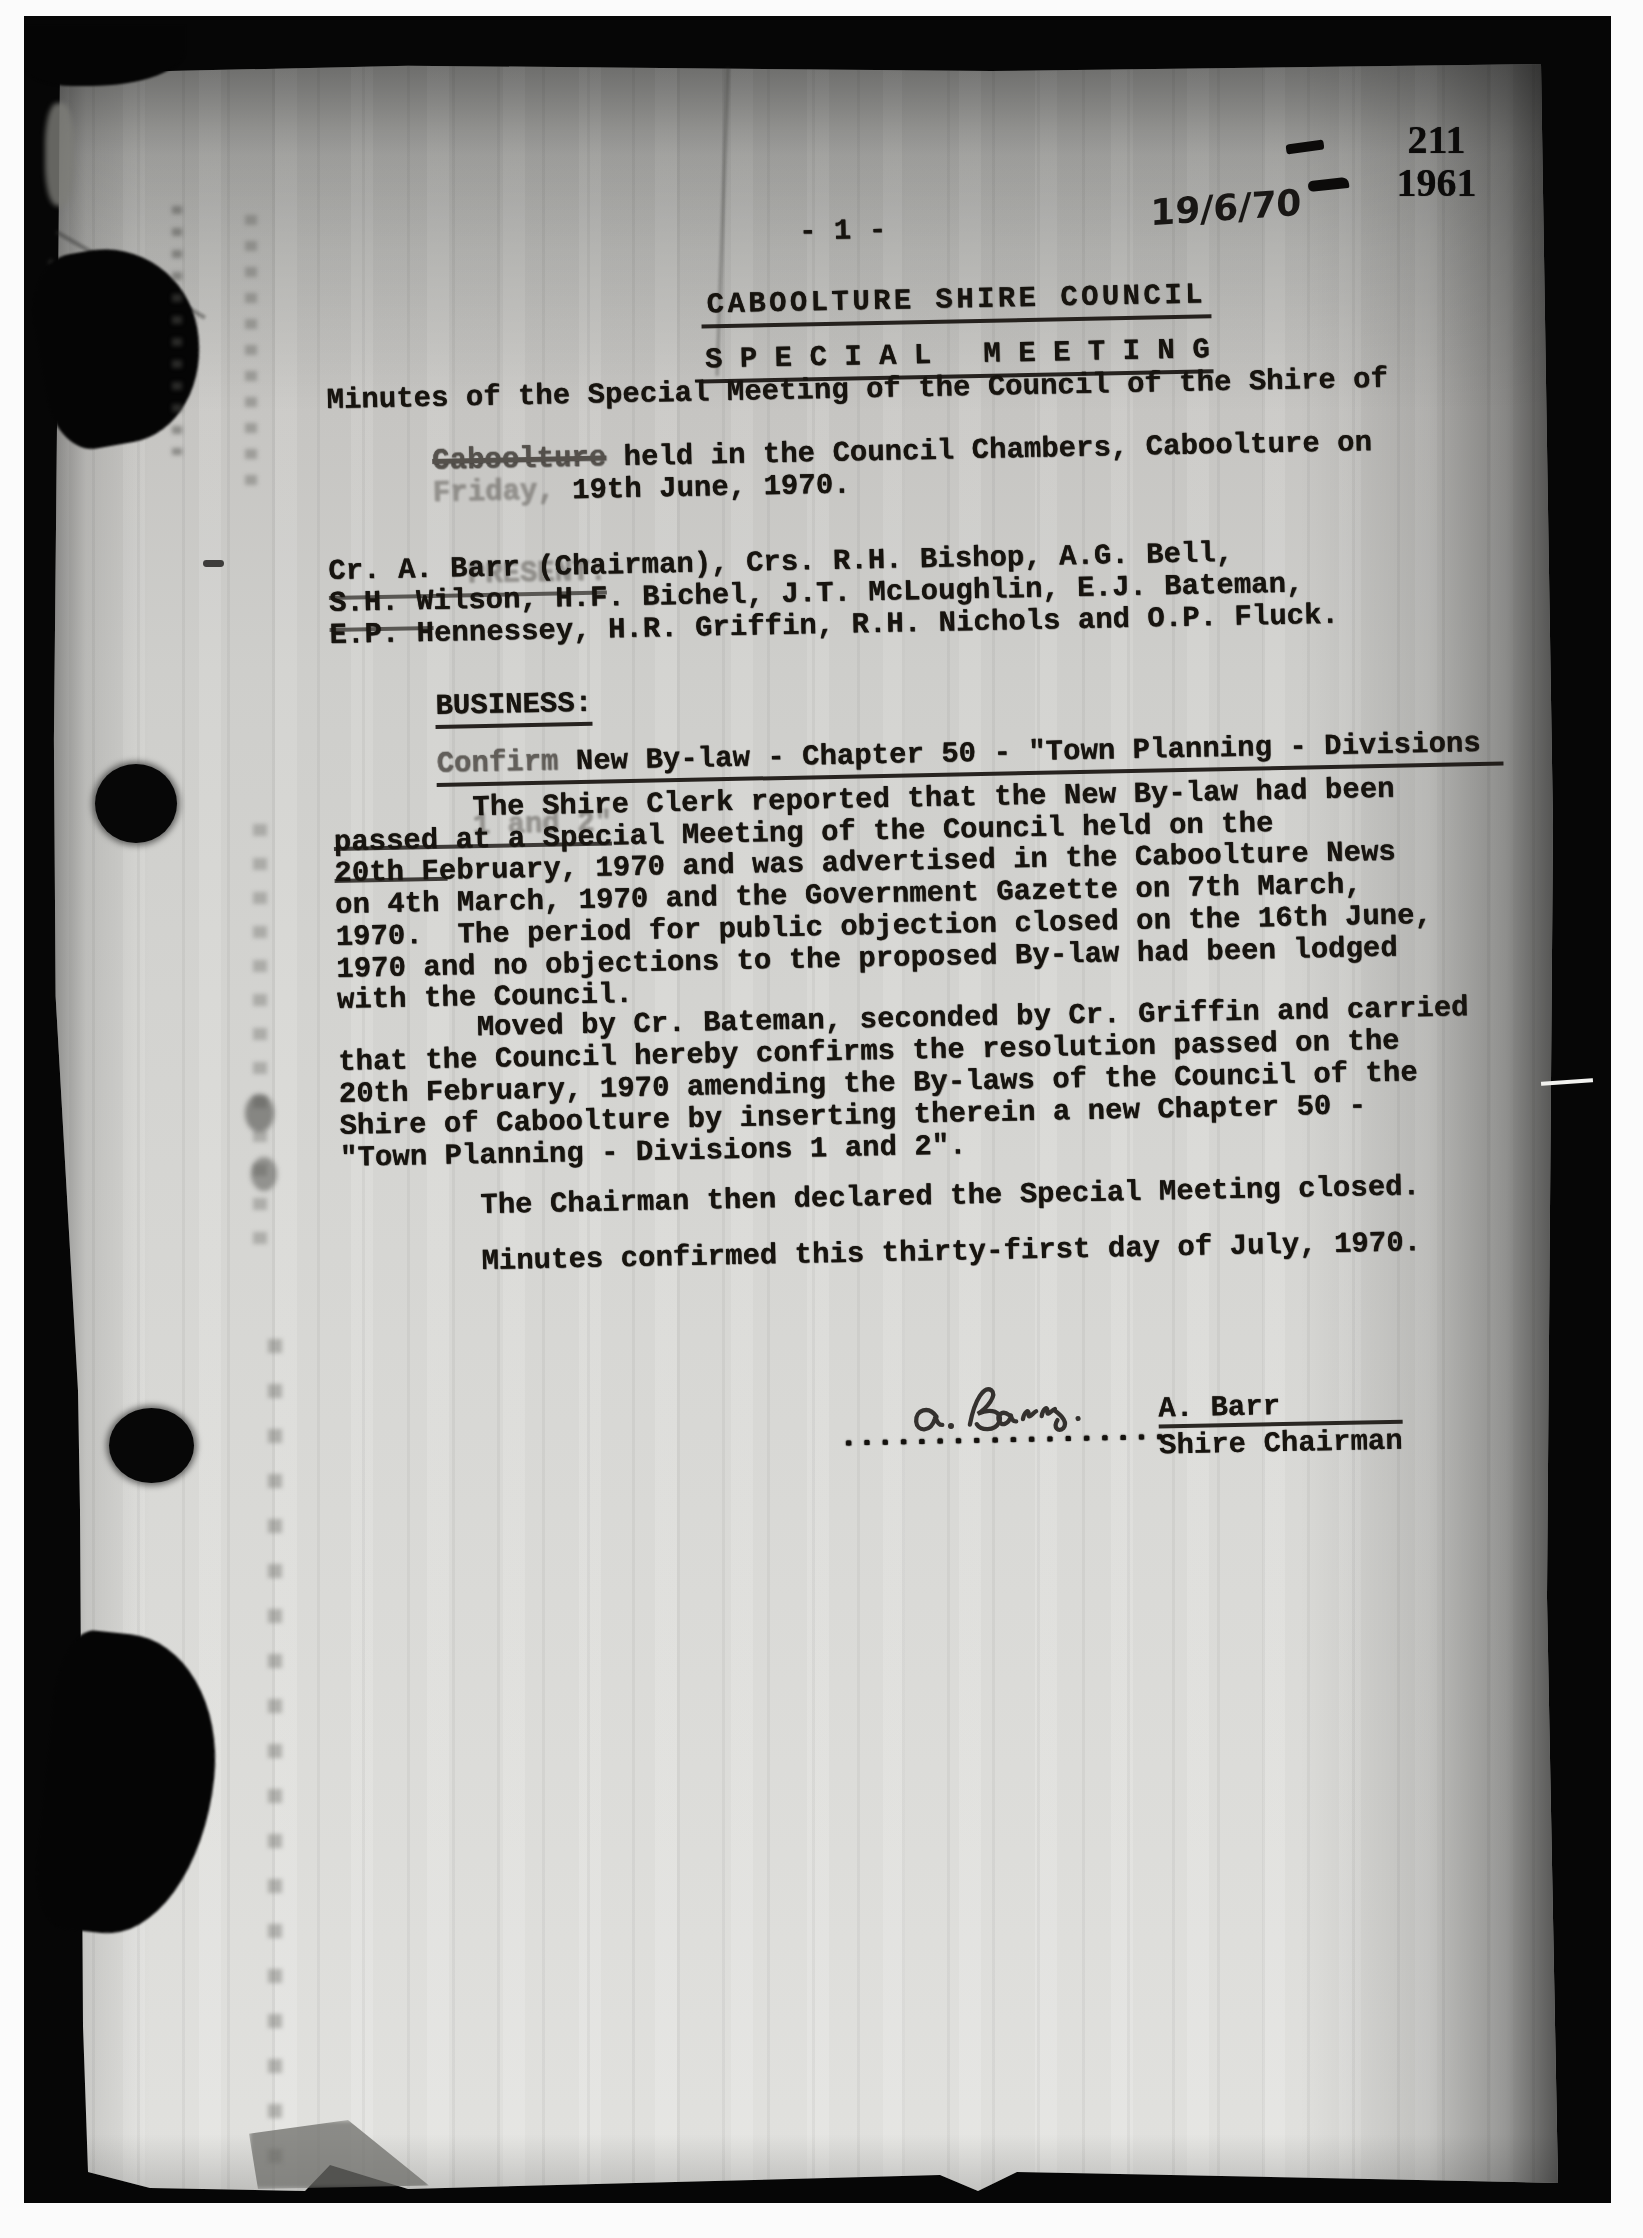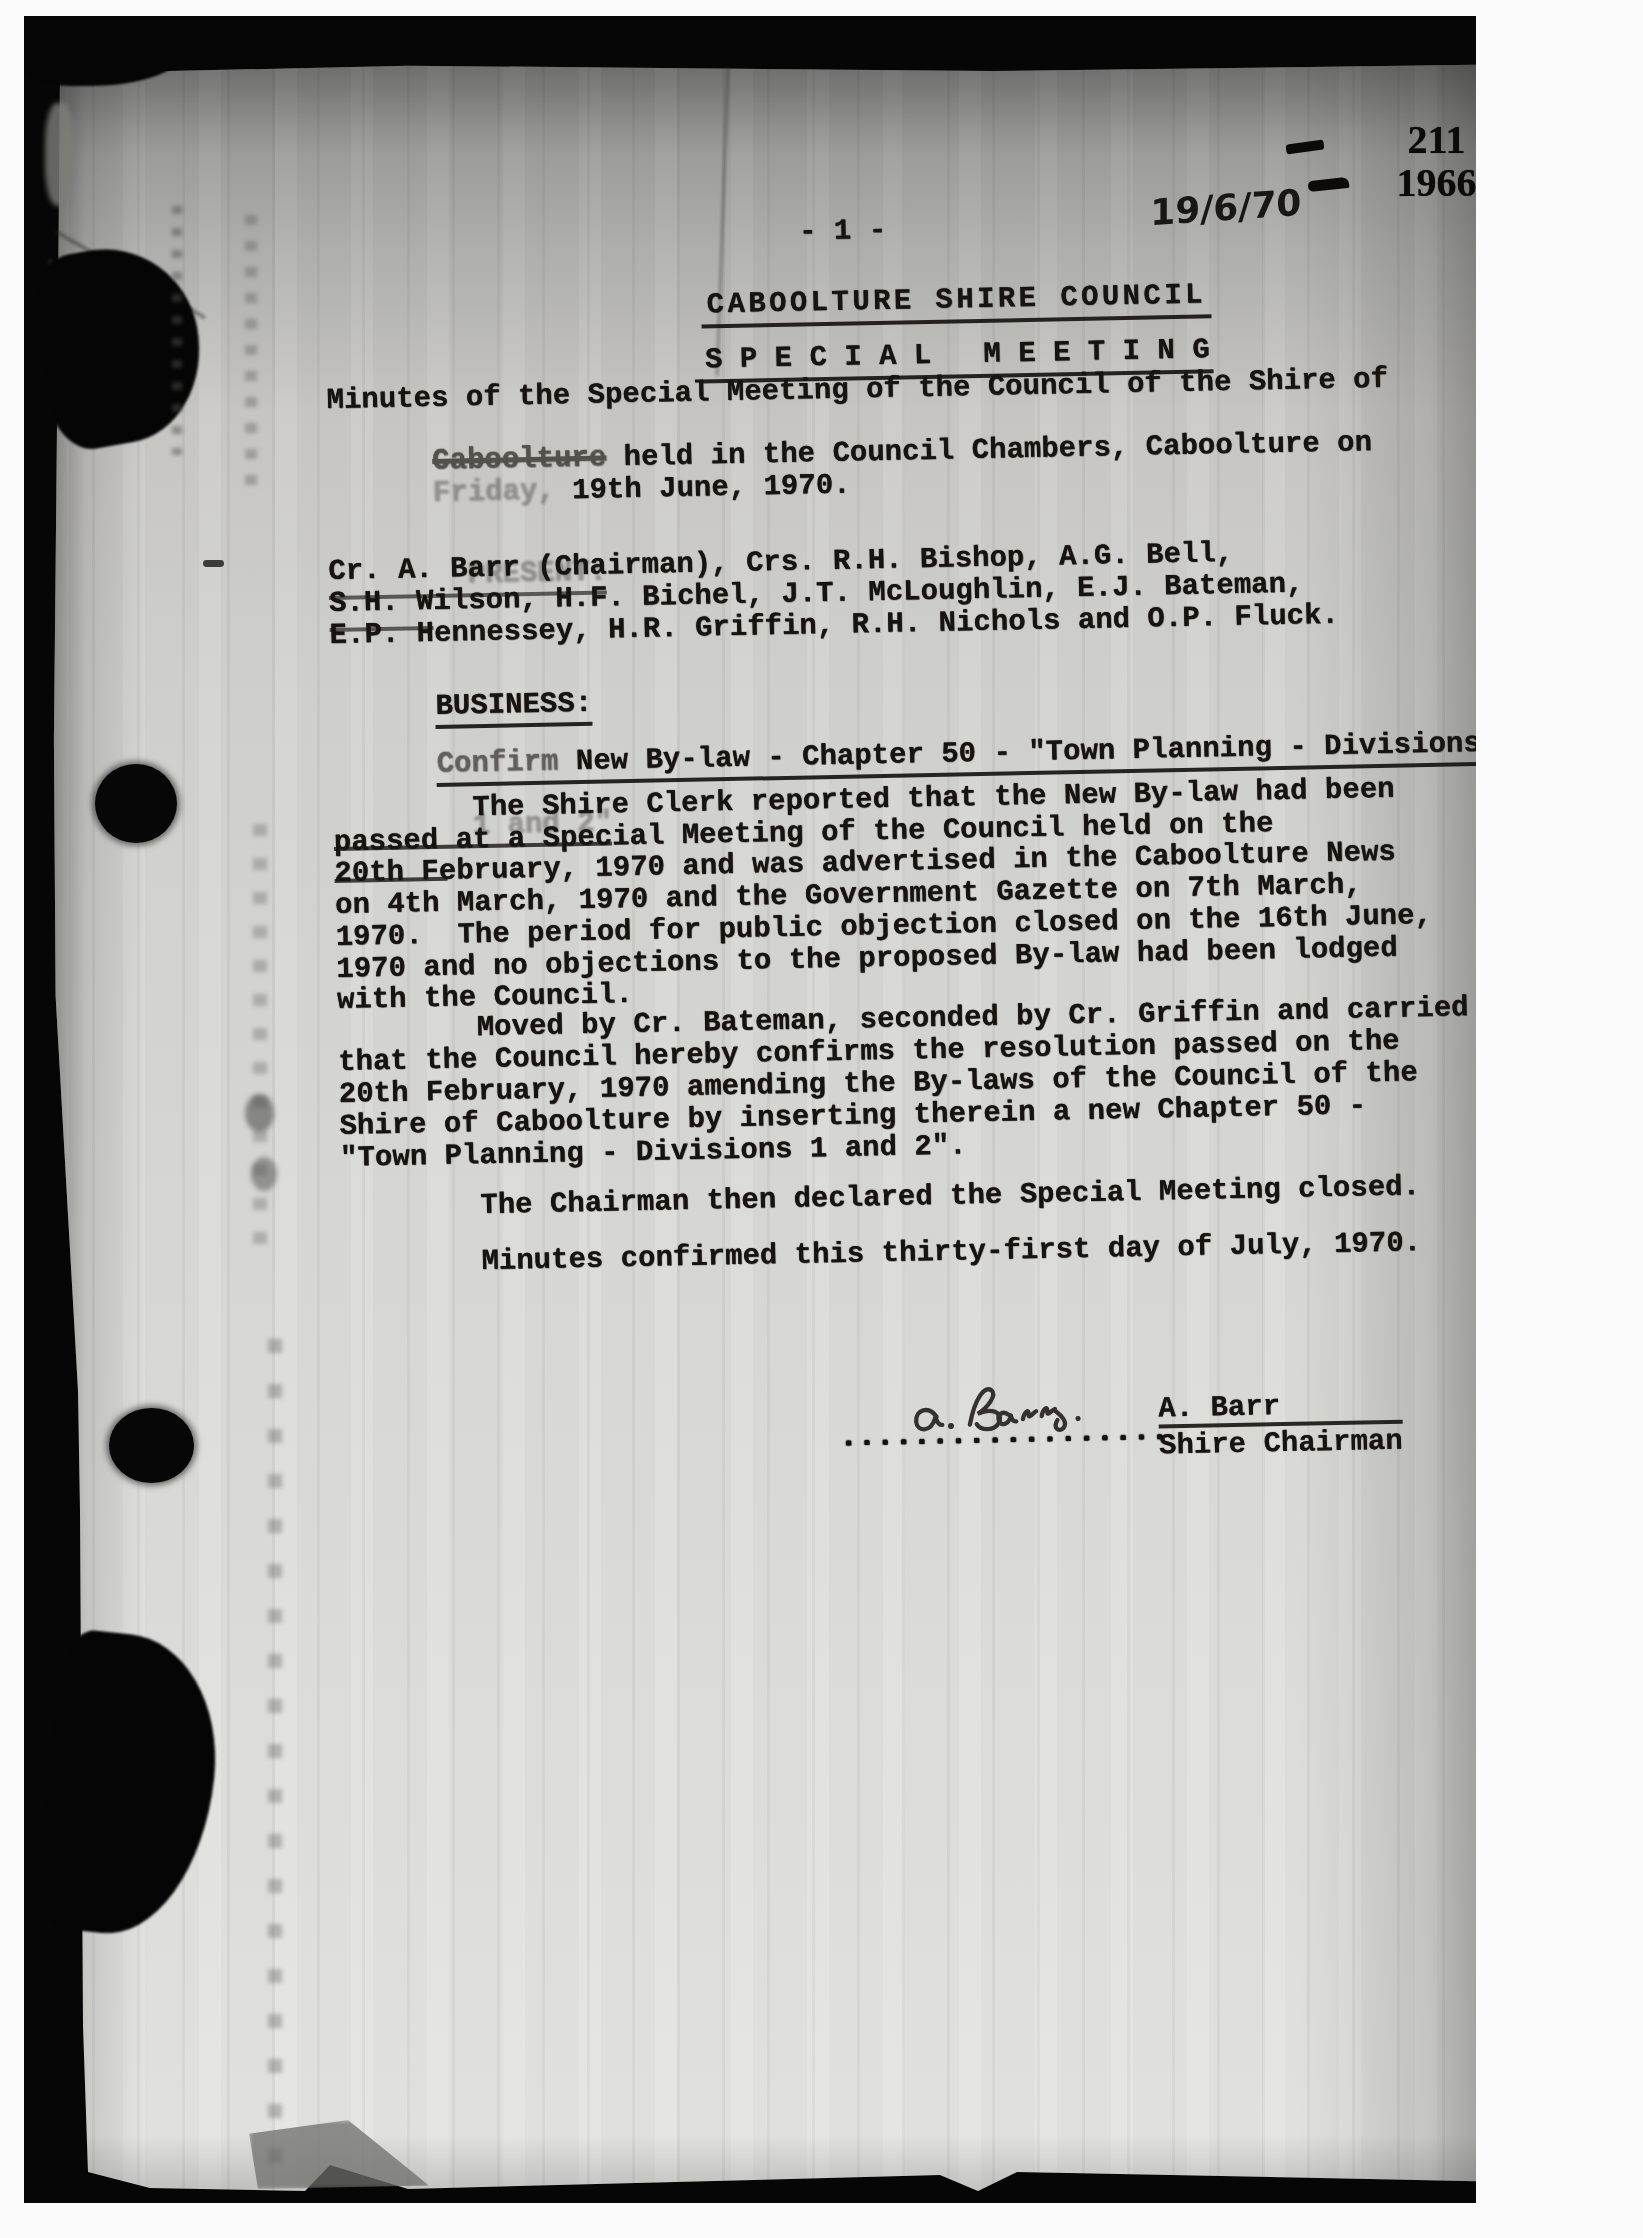--- a/index.html
+++ b/index.html
@@ -1,16 +1,16 @@
 <!DOCTYPE html>
 <html style="font-size:13.7px"><head>
 <meta charset="utf-8">
 <style>
   html,body{margin:0;padding:0;background:#fbfbfb;}
-  .stage{position:relative;width:1476px;height:2239px;overflow:hidden;
+  .stage{position:relative;width:1611px;height:2239px;overflow:hidden;
          font-family:"Liberation Mono","DejaVu Sans Mono",monospace;}
   
   .frame{position:absolute;left:24px;top:15.5px;width:1588px;height:2187px;background:#060606;}
   
   .paper{position:absolute;left:47px;top:52px;width:1511px;height:2142px;
     background:linear-gradient(180deg,#9f9f9d 0,#b2b2af 77px,#c0c0bd 197px,#cac9c6 361px,#d2d2cf 618px,#d7d7d4 944px,#dcdcd9 1373px,#e1e1de 1803px,#e5e5e2 2142px);
     clip-path:polygon(13px 21.5px,361px 13.7px,944px 19px,1494px 12px,1506px 773px,1500px 1545px,1511px 2131px,1322px 2127px,970px 2120px,931px 2139px,893px 2123px,361px 2137px,283px 2113px,258px 2139px,103px 2136px,41px 2120px,36px 1974px,33px 1459px,31px 1339px,8.6px 944px,6.9px 687px,10.3px 343px);}
   .paper-shading{position:absolute;inset:0;
     background:
       linear-gradient(180deg,rgba(0,0,0,.34) 0,rgba(0,0,0,.12) 103px,rgba(0,0,0,0) 361px),
@@ -72,21 +72,21 @@
   <div class="speck-col" style="left:245px;top:215px;width:12px;height:275px;background:repeating-linear-gradient(180deg,rgba(95,95,90,.4) 0 10.3px,rgba(0,0,0,0) 10.3px 26px);"></div>
   <div class="speck-col" style="left:253px;top:824px;width:13.7px;height:429px;background:repeating-linear-gradient(180deg,rgba(100,100,95,.35) 0 12px,rgba(0,0,0,0) 12px 34px);"></div>
   <div class="smudge" style="left:245px;top:1094px;width:29px;height:38px;background:rgba(70,70,66,.55);border-radius:50%;"></div>
   <div class="smudge" style="left:251px;top:1157px;width:26px;height:34px;background:rgba(80,80,76,.5);border-radius:50%;"></div>
   <div class="speck-col" style="left:268px;top:1339px;width:13.7px;height:841px;background:repeating-linear-gradient(180deg,rgba(105,105,100,.4) 0 13.7px,rgba(0,0,0,0) 13.7px 45px);"></div>
   <div class="dash-mark" style="left:203px;top:560px;width:20.6px;height:6.9px;opacity:.75;"></div>
   <div class="smudge" style="left:1541px;top:1080px;width:52px;height:4.3px;background:#f2f2ef;transform:rotate(-4deg);filter:blur(0.4px);"></div>
 
   <div class="stamp">
     <div>211</div>
-    <div>1966</div>
+    <div>1961</div>
   </div>
   <div class="hand" style="left:1150px;top:187px;font-size:36px;">19/6/70</div>
   <div class="dash-mark" style="left:1286px;top:142px;width:38px;height:10.3px;transform:rotate(-8deg);"></div>
   <div class="dash-mark" style="left:1308px;top:179px;width:41px;height:11px;transform:rotate(-6deg);border-radius:5.2px 6.9px 1.7px 5.2px;"></div>
 
   <div class="doc">
 
     <div class="line center" style="top:26px;left:0;">- 1 -</div>
 
     <div class="line center" style="top:65px;left:60px;">

